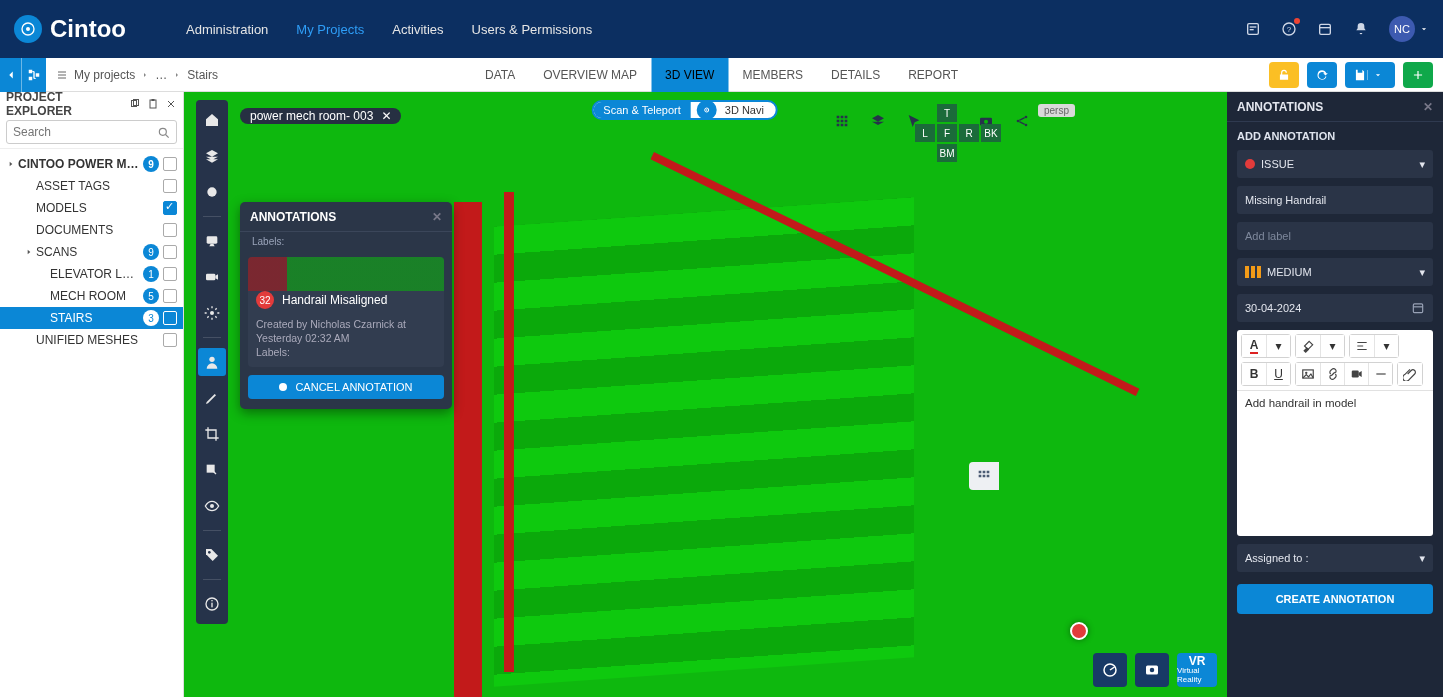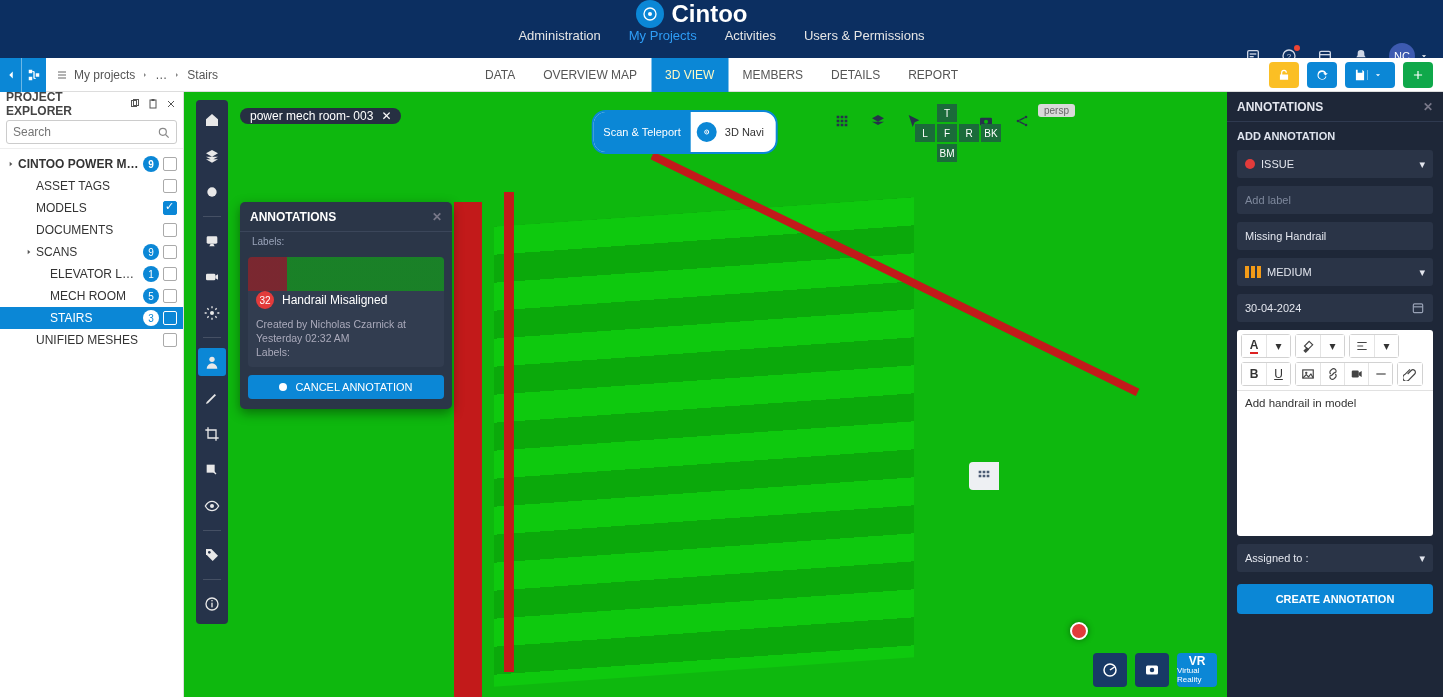--- a/index.html
+++ b/index.html
@@ -1,21 +1,21 @@
 <!DOCTYPE html>
 <html><head>
 <meta charset="utf-8">
 <style>
 * { box-sizing: border-box; margin: 0; padding: 0; font-family: "Segoe UI", Arial, sans-serif; }
 html, body { width: 1443px; height: 697px; overflow: hidden; background: #0c2a52; }
 
 
 .topbar {
   height: 58px; background: #0c2f61; color: #fff;
-  display: flex; align-items: center; padding: 0 14px; flex-direction: column;
+  display: flex; align-items: center; padding: 0 14px;
 }
 .logo { display: flex; align-items: center; gap: 8px; margin-right: 60px; }
 .logo-badge {
   width: 28px; height: 28px; border-radius: 50%; background: #0b87d6;
   display: flex; align-items: center; justify-content: center;
 }
 .logo-badge svg { width: 16px; height: 16px; fill: #fff; }
 .logo-text { font-size: 24px; font-weight: 700; }
 .nav { display: flex; gap: 28px; }
 .nav-item { font-size: 13px; cursor: pointer; color: #e5e5e5; }
@@ -46,21 +46,21 @@
   align-items: center; justify-content: center; cursor: pointer;
 }
 .nav-back { width: 22px; border-right: 1px solid rgba(255,255,255,.4); }
 .nav-tree { width: 24px; }
 .nav-back svg, .nav-tree svg { width: 14px; height: 14px; fill: #fff; }
 .breadcrumb { padding-left: 10px; font-size: 12px; color: #555; display: flex; gap: 6px; align-items: center; }
 .breadcrumb .crumb { cursor: pointer; }
 .breadcrumb svg { width: 8px; height: 8px; fill: #888; }
 .center-tabs { position: absolute; left: 50%; transform: translateX(-50%); display: flex; gap: 0; }
 .ctab { padding: 0 14px; height: 34px; display: flex; align-items: center; font-size: 12px; color: #555; cursor: pointer; }
-.ctab.active { background: #0b87d6; color: #fef9c3; }
+.ctab.active { background: #0b87d6; color: #000000; }
 .secondbar-right { margin-left: auto; display: flex; gap: 8px; padding-right: 10px; }
 .sq-btn {
   height: 26px; min-width: 30px; border-radius: 4px; display: flex; align-items: center; justify-content: center;
   cursor: pointer;
 }
 .sq-btn svg { width: 14px; height: 14px; }
 .sq-btn.yellow { background: #fbbf24; } .sq-btn.yellow svg { fill: #fff; }
 .sq-btn.blue { background: #0b87d6; } .sq-btn.blue svg { fill: #fff; }
 .sq-btn.green { background: #0fa84a; } .sq-btn.green svg { fill: #fff; }
 .sq-btn-caret { width: 20px; border-left: 1px solid rgba(255,255,255,.4); display: flex; align-items: center; justify-content: center; }
@@ -159,22 +159,22 @@
 .anncard .title { font-size: 12px; color: #fff; }
 .anncard .meta { margin-top: 8px; color: #aab; font-size: 10.5px; line-height: 14px; }
 .cancel-btn {
   margin: 6px 8px 10px; height: 24px; background: #0b87d6; color: #fff;
   border-radius: 4px; display: flex; align-items: center; justify-content: center;
   font-size: 11px; cursor: pointer; gap: 8px;
 }
 
 
 .scan-pill {
-  position: absolute; top: 18px; left: 48%; transform: translateX(-50%);
-  height: 44px; background: #fff; border: 2px solid #0b87d6; border-radius: 14px;
+  position: absolute; top: 8px; left: 48%; transform: translateX(-50%);
+  height: 20px; background: #fff; border: 2px solid #0b87d6; border-radius: 14px;
   display: flex; align-items: center; padding: 0 10px 0 0; gap: 6px; z-index: 3;
 }
 .scan-pill .scan-left {
   background: #0b87d6; color: #fff; height: 100%; display: flex; align-items: center;
   padding: 0 10px; border-radius: 12px 0 0 12px; font-size: 11px;
 }
 .scan-pill .scan-mid { width: 20px; height: 20px; border-radius: 50%; background: #0b87d6; display: flex; align-items: center; justify-content: center; }
 .scan-pill .scan-mid svg { width: 12px; height: 12px; fill: #fff; }
 .scan-pill .scan-right { font-size: 11px; color: #333; padding: 0 2px; }
 
@@ -696,24 +696,24 @@
       <span class="closex">✕</span>
     </div>
     <div class="editor-sub">ADD ANNOTATION</div>
 
     <div class="field">
       <span class="dot"></span>
       <span>ISSUE</span>
       <span class="caret">▾</span>
     </div>
     <div class="field">
+      <input value="Missing Handrail" style="">
+    </div>
+    <div class="field">
       <input placeholder="Add label" style="">
-    </div>
-    <div class="field">
-      <input value="Missing Handrail" style="">
     </div>
     <div class="field">
       <span class="sev-bars">
           <span></span>
           <span></span>
           <span></span>
         </span>
       <span>MEDIUM</span>
       <span class="caret">▾</span>
     </div>

